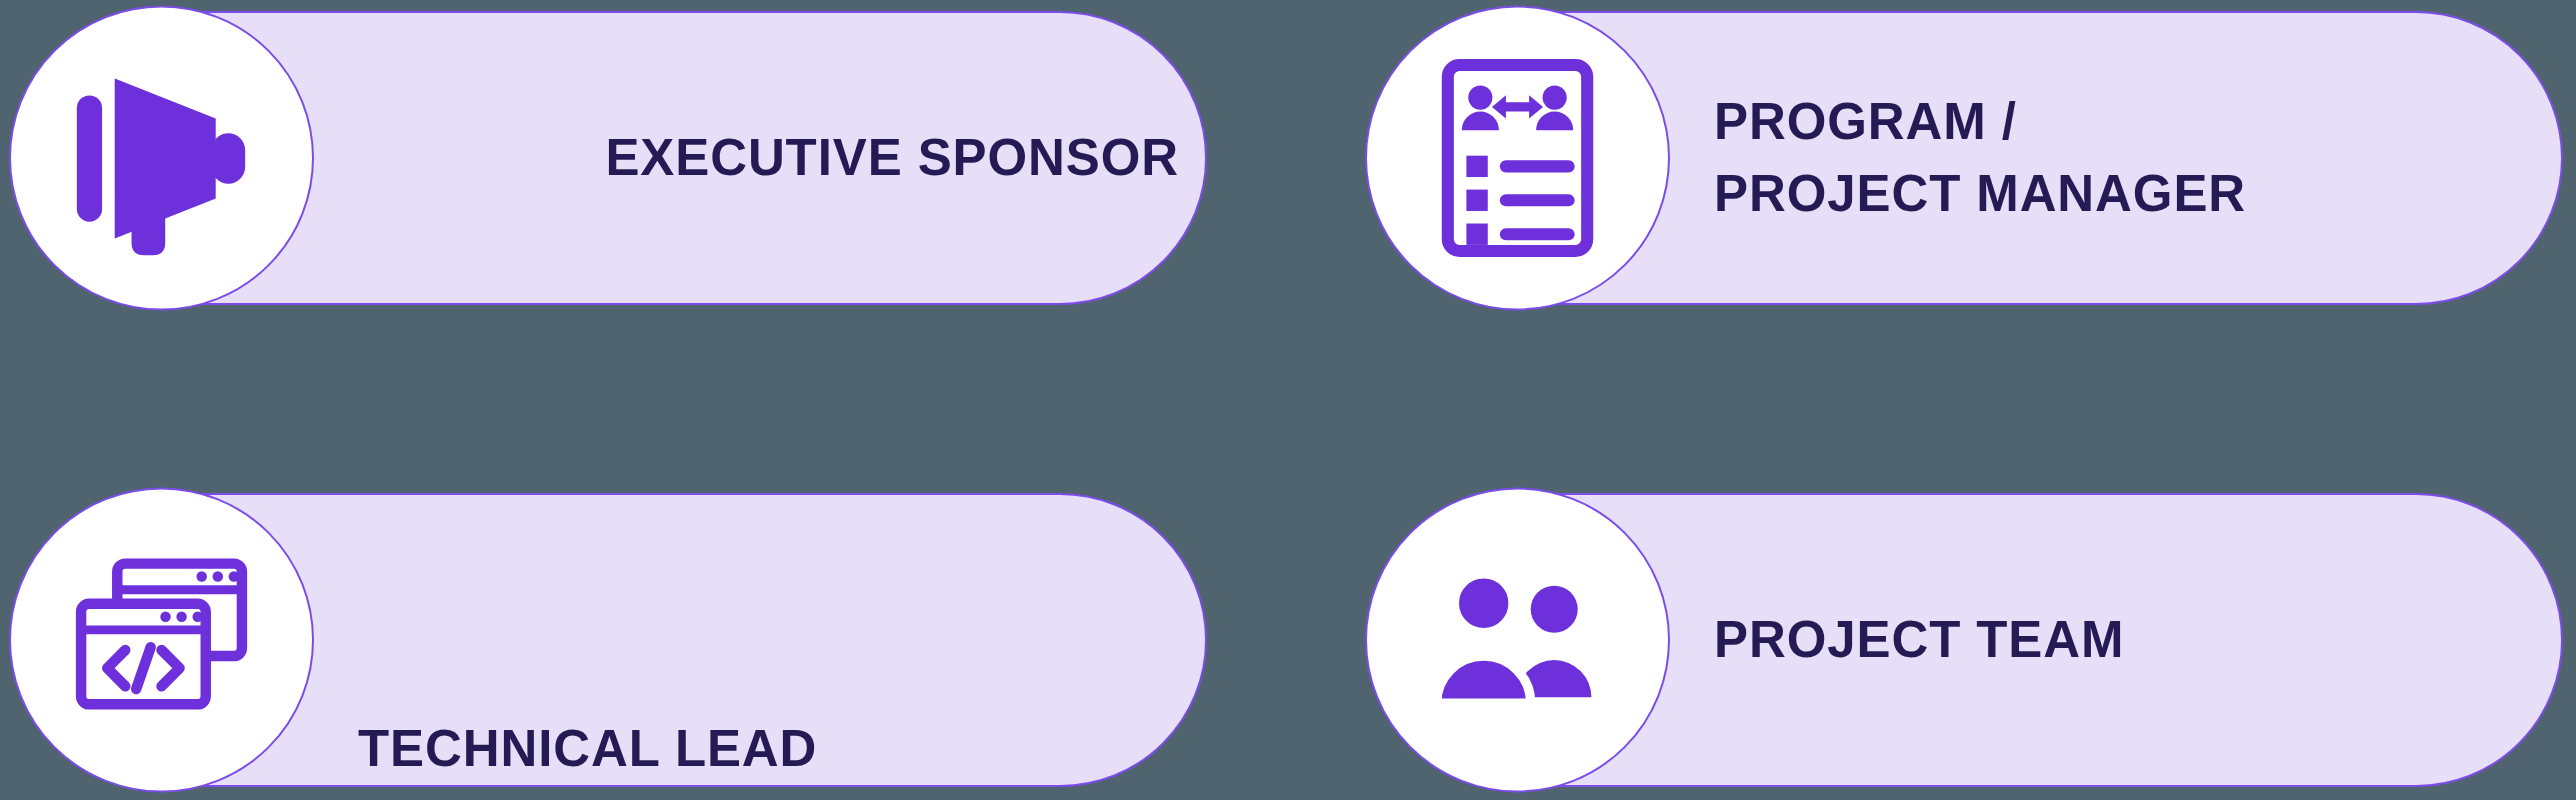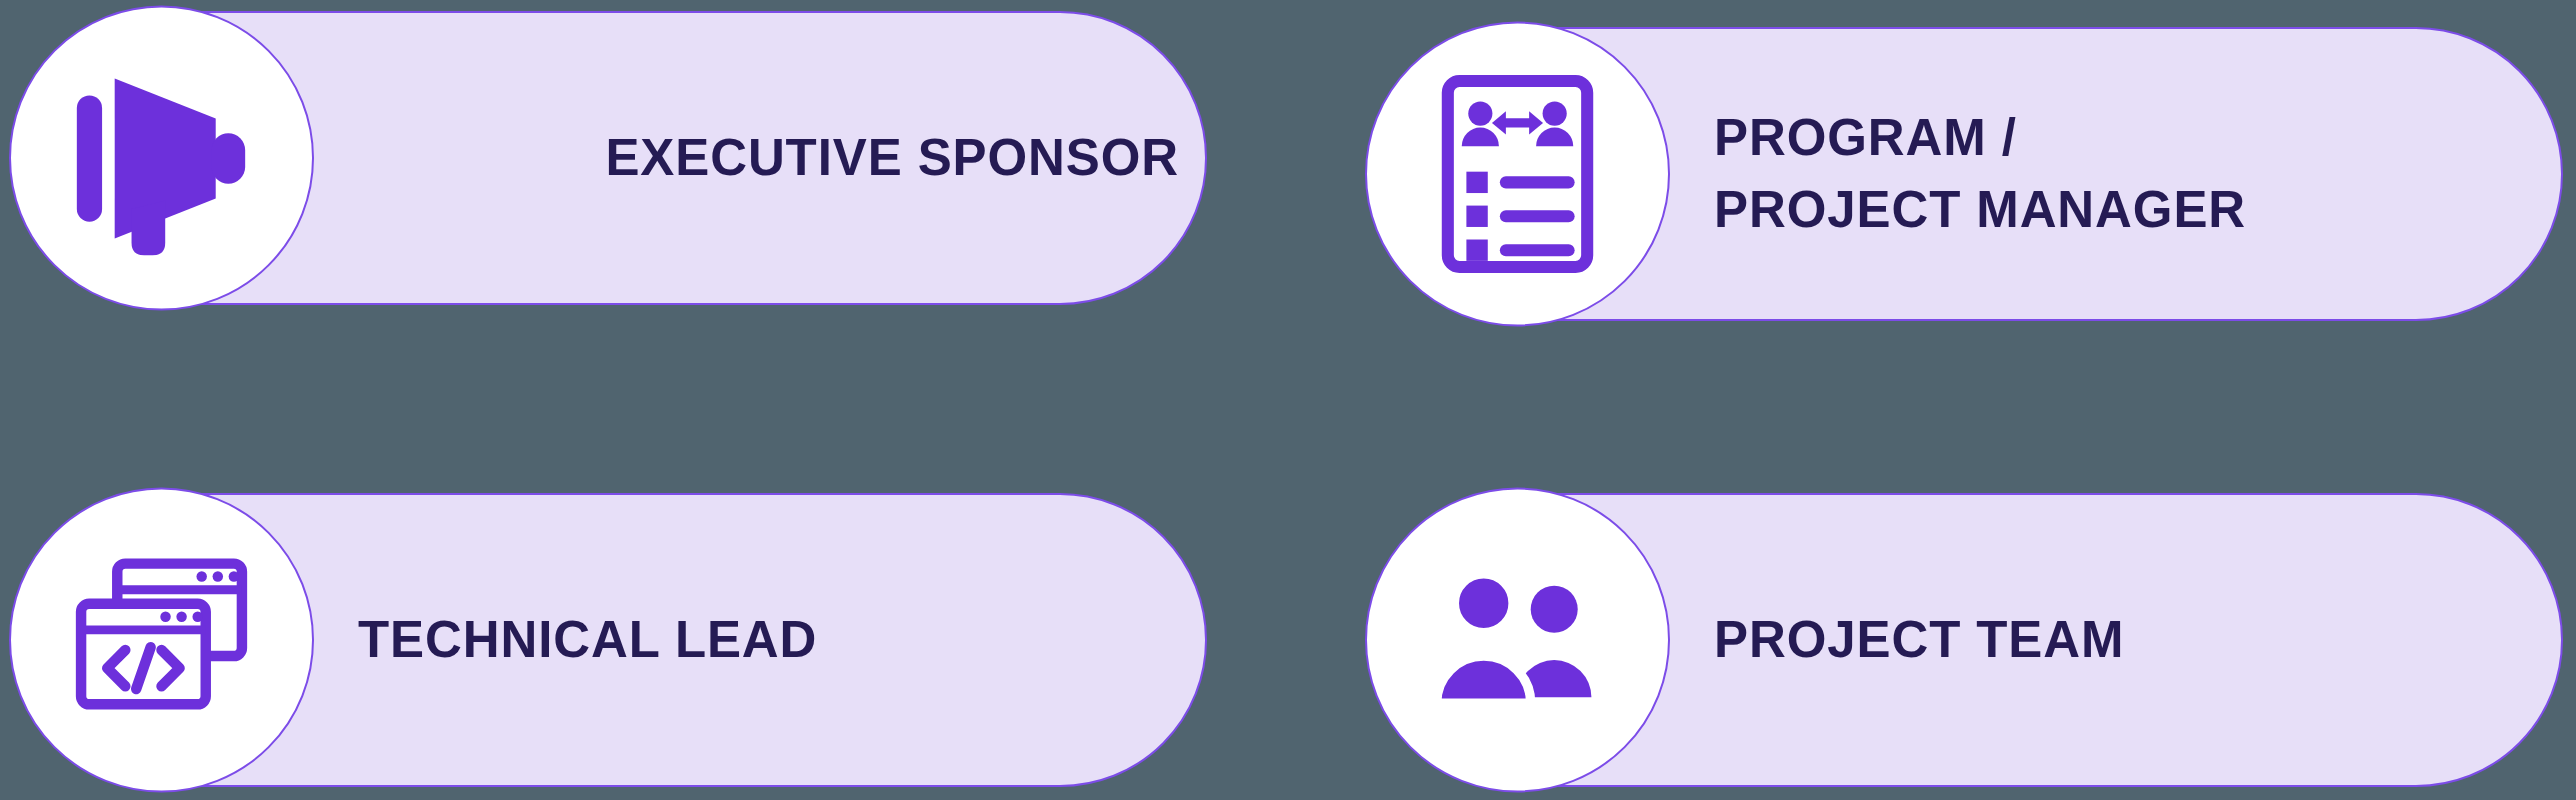--- a/index.html
+++ b/index.html
@@ -22,22 +22,22 @@
     position: absolute;
     width: 1194px;
     height: 294px;
     background: var(--card-background);
     border: 2.6px solid var(--card-border);
     border-radius: 175px;
     display: flex;
     align-items: center;
   }
   .card.pos-tl { left: 13px;   top: 11.4px; justify-content: flex-end; }
-  .card.pos-tr { left: 1369px; top: 11.4px; margin-top: 16px; }
-  .card.pos-bl { left: 13px;   top: 493px; }
+  .card.pos-tr { left: 1369px; top: 11.4px; }
+  .card.pos-bl { left: 13px;   top: 493px; align-items: flex-end; }
   .card.pos-br { left: 1369px; top: 493px; }
   .icon-circle {
     position: absolute;
     left: -6.1px;
     top: 50%;
     transform: translateY(-50%);
     width: 305px;
     height: 305px;
     border-radius: 50%;
     background: var(--circle-background);

